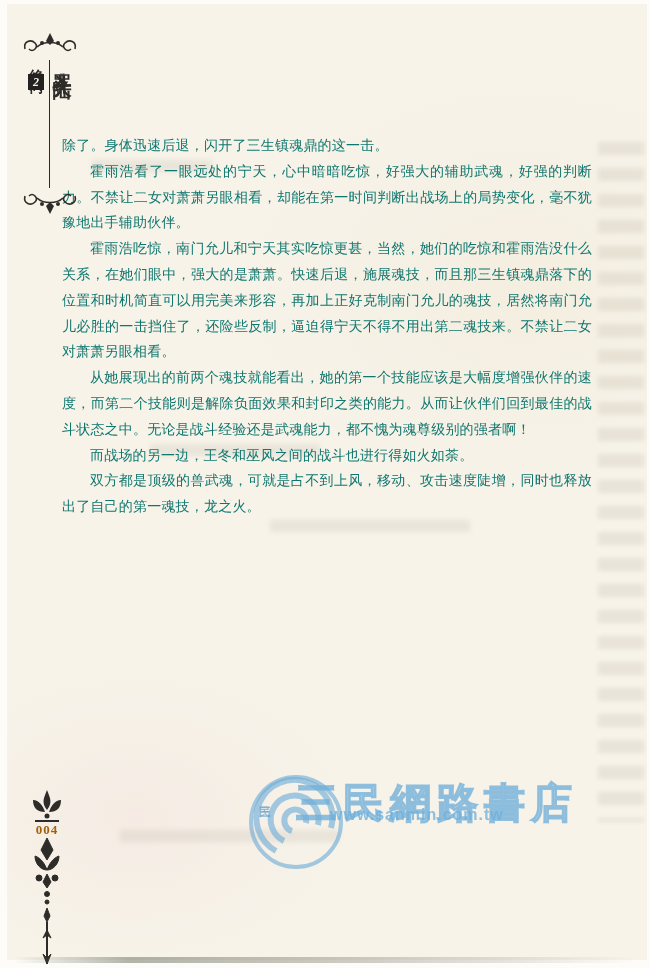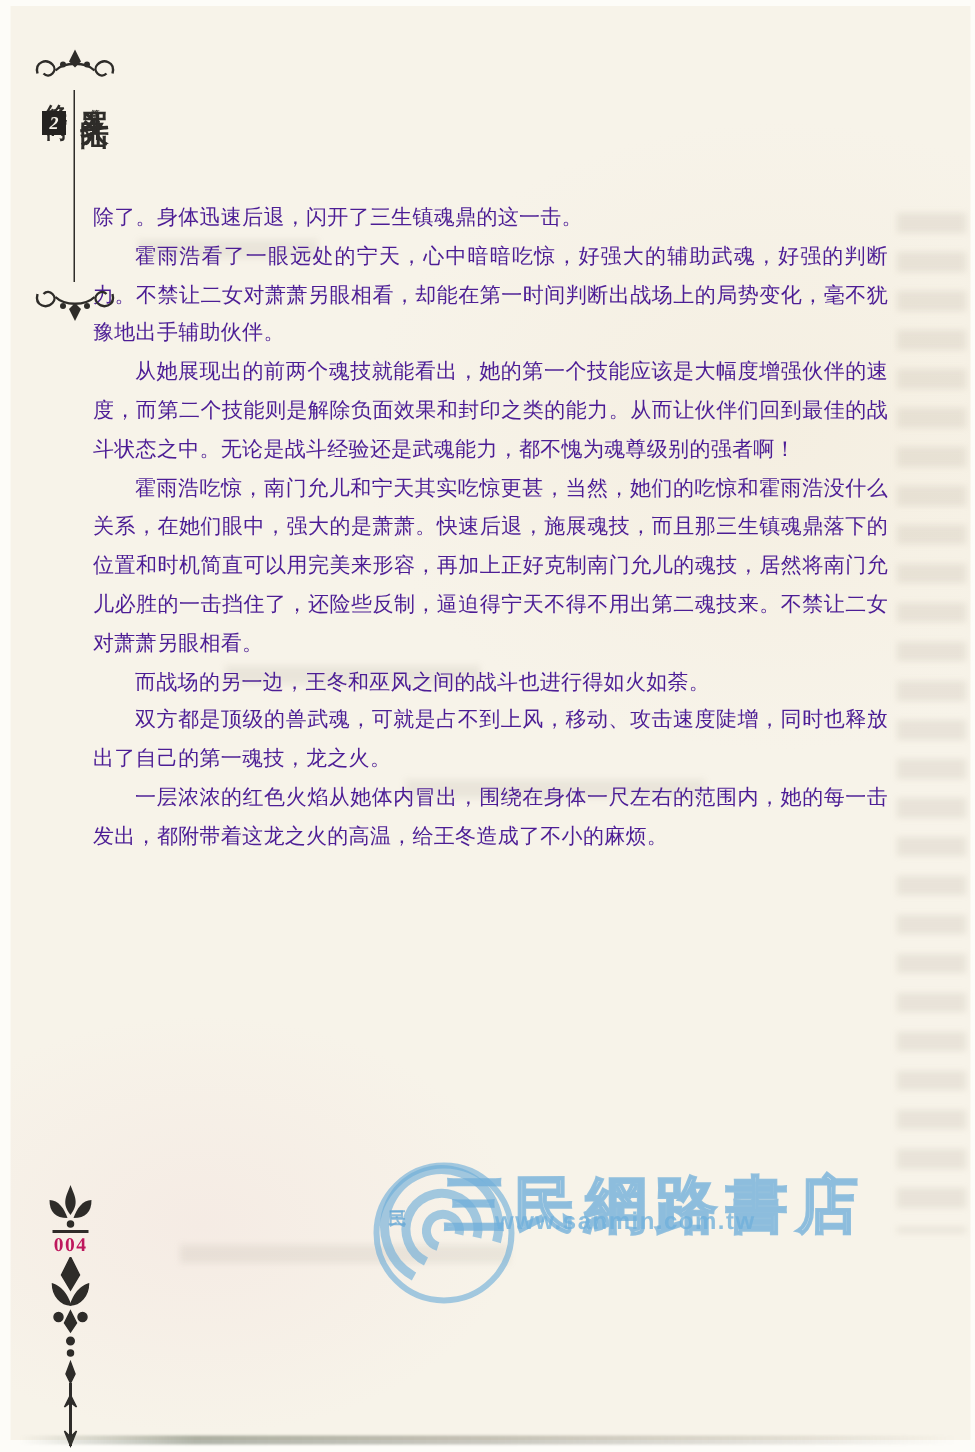--- a/index.html
+++ b/index.html
@@ -19,38 +19,38 @@
   .volume-title{font-size:14px;font-weight:bold;letter-spacing:3px;}
   .vol-num-box{width:16px;height:16px;background:#242220;color:#f7f3e9;margin-top:4px;
                display:flex;align-items:center;justify-content:center;
                font-size:12px;font-weight:bold;font-style:italic;}
   .logo-divider{width:1px;align-self:stretch;background:#2e2c29;margin:2px 3px 0 3px;height:128px;}
   .col-right{display:flex;flex-direction:column;align-items:center;}
   .series-title{font-size:19px;font-weight:bold;letter-spacing:2px;}
   .series-sub{font-size:6px;letter-spacing:1px;margin-top:2px;}
   
   .body-text{position:absolute;left:62px;top:133px;width:530px;z-index:2;
-             font-size:14px;line-height:25.8px;color:#4c1d95;
+             font-size:14px;line-height:25.8px;color:#0f766e;
              text-align:justify;letter-spacing:0.2px;}
   .para{margin:0;text-indent:2em;}
   .para.no-indent{text-indent:0;}
   
   .watermark{position:absolute;left:0;top:0;width:100%;height:100%;z-index:1;pointer-events:none;}
   .wm-logo{position:absolute;left:246px;top:773px;}
   .wm-logo-text{position:absolute;left:256px;top:797px;writing-mode:vertical-rl;text-orientation:upright;
                 font-size:12px;font-weight:bold;color:rgba(105,170,214,0.75);
                 font-family:"Liberation Sans","DejaVu Sans",sans-serif;}
   .wm-name{position:absolute;left:296px;top:776px;font-size:41px;font-weight:bold;letter-spacing:6px;
            color:rgba(165,208,236,0.28);-webkit-text-stroke:1.4px rgba(108,172,216,0.72);
            font-family:"Liberation Sans","DejaVu Sans",sans-serif;white-space:nowrap;}
   .wm-url{position:absolute;left:330px;top:806px;font-size:16px;font-weight:bold;letter-spacing:1px;
           color:rgba(112,176,219,0.78);font-family:"Liberation Sans","DejaVu Sans",sans-serif;}
   
   .page-ornament{position:absolute;left:24px;top:790px;width:46px;z-index:3;
-                 display:flex;flex-direction:column;align-items:center;color:#be185d;}
+                 display:flex;flex-direction:column;align-items:center;color:#a16207;}
   .page-num{font-size:13px;font-weight:bold;letter-spacing:1px;margin:-2px 0 0 0;
             font-family:"Liberation Serif","DejaVu Serif",serif;}
   
   .ghost-col{position:absolute;right:6px;top:142px;width:46px;height:680px;z-index:0;
              background:repeating-linear-gradient(180deg,
                rgba(150,138,120,0.14) 0px, rgba(150,138,120,0.14) 13px,
                transparent 13px, transparent 26px);
              filter:blur(2.2px);}
   .ghost-blob{position:absolute;background:rgba(150,138,120,0.13);filter:blur(2.5px);z-index:0;}
   .edge-bottom{position:absolute;left:0;right:0;bottom:5px;height:6px;z-index:4;filter:blur(0.7px);
@@ -119,25 +119,24 @@
       </g>
     </svg>
     <div class="wm-logo-text">三民</div>
     <div class="wm-name">三民網路書店</div>
     <div class="wm-url">www.sanmin.com.tw</div>
   </div>
 
   <div class="body-text">
       <p class="para no-indent">除了。身体迅速后退，闪开了三生镇魂鼎的这一击。</p>
       <p class="para">霍雨浩看了一眼远处的宁天，心中暗暗吃惊，好强大的辅助武魂，好强的判断力。不禁让二女对萧萧另眼相看，却能在第一时间判断出战场上的局势变化，毫不犹豫地出手辅助伙伴。</p>
+      <p class="para">霍雨浩吃惊，南门允儿和宁天其实吃惊更甚，当然，她们的吃惊和霍雨浩没什么关系，在她们眼中，强大的是萧萧。快速后退，施展魂技，而且那三生镇魂鼎落下的位置和时机简直可以用完美来形容，再加上正好克制南门允儿的魂技，居然将南门允儿必胜的一击挡住了，还险些反制，逼迫得宁天不得不用出第二魂技来。不禁让二女对萧萧另眼相看。</p>
       <p class="para">从她展现出的前两个魂技就能看出，她的第一个技能应该是大幅度增强伙伴的速度，而第二个技能则是解除负面效果和封印之类的能力。从而让伙伴们回到最佳的战斗状态之中。无论是战斗经验还是武魂能力，都不愧为魂尊级别的强者啊！</p>
-      <p class="para">霍雨浩吃惊，南门允儿和宁天其实吃惊更甚，当然，她们的吃惊和霍雨浩没什么关系，在她们眼中，强大的是萧萧。快速后退，施展魂技，而且那三生镇魂鼎落下的位置和时机简直可以用完美来形容，再加上正好克制南门允儿的魂技，居然将南门允儿必胜的一击挡住了，还险些反制，逼迫得宁天不得不用出第二魂技来。不禁让二女对萧萧另眼相看。</p>
       <p class="para">而战场的另一边，王冬和巫风之间的战斗也进行得如火如荼。</p>
       <p class="para">双方都是顶级的兽武魂，可就是占不到上风，移动、攻击速度陡增，同时也释放出了自己的第一魂技，龙之火。</p>
-      <p class="para">一层浓浓的红色火焰从她体内冒出，围绕在身体一尺左右的范围内，她的每一击发出，都附带着这龙之火的高温，给王冬造成了不小的麻烦。</p>
     </div>
 
   <div class="page-ornament">
     <svg width="40" height="34" viewBox="0 0 40 34">
       <g fill="#2e2c29">
         <path d="M20,0 C23,8 26,12 20,20 C14,12 17,8 20,0 Z"></path>
         <path d="M6,10 C12,10 16,16 18,22 C10,22 6,18 6,10 Z"></path>
         <path d="M34,10 C28,10 24,16 22,22 C30,22 34,18 34,10 Z"></path>
         <circle cx="20" cy="26" r="2.5"></circle>
         <rect x="8" y="30" width="24" height="2"></rect>

